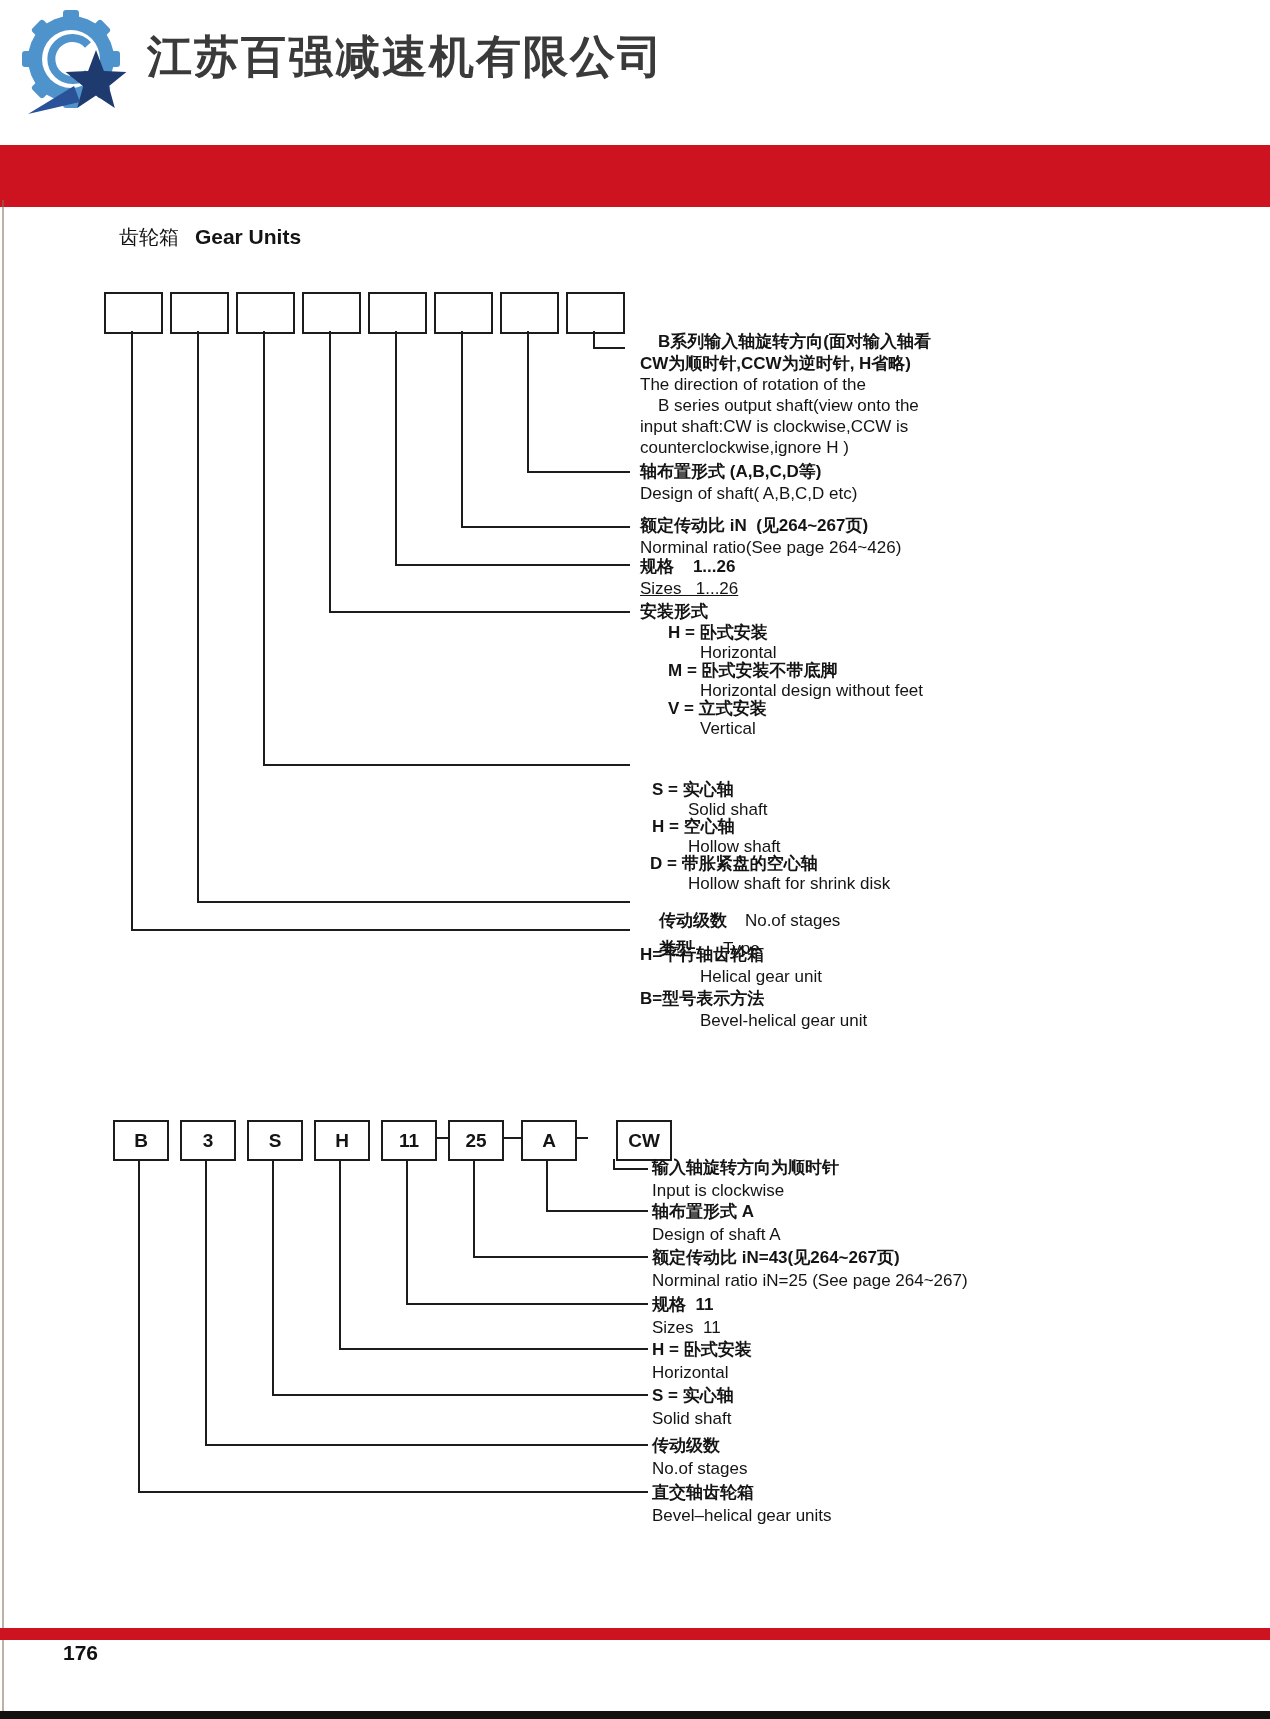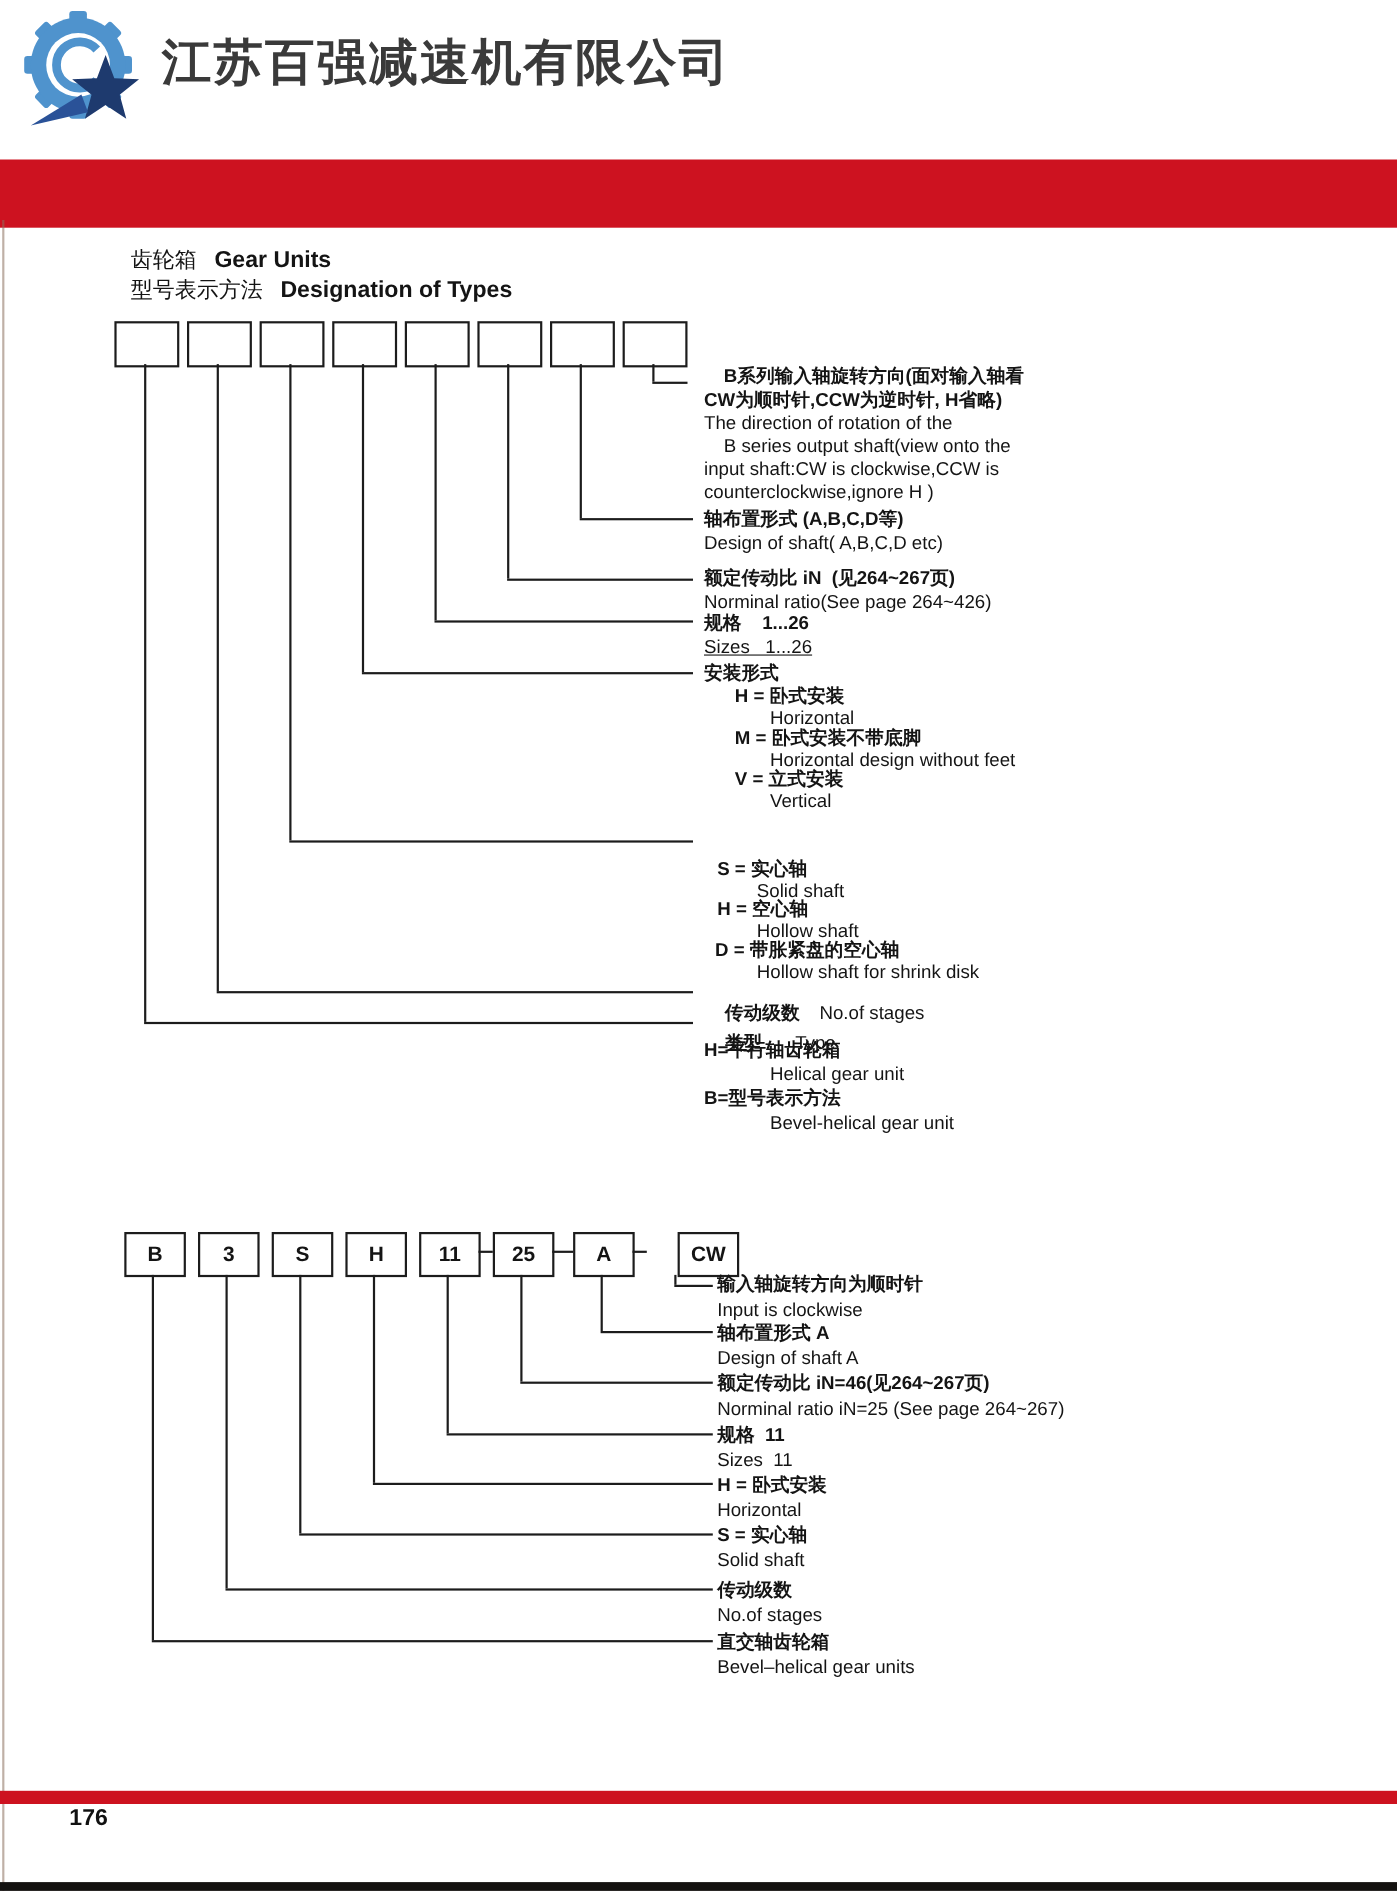--- a/index.html
+++ b/index.html
@@ -50,23 +50,20 @@
     <path d="M80 46 L87.9 67.1 L110.4 68.1 L92.8 82.2 L98.8 103.9 L80 91.5 L61.2 103.9 L67.2 82.2 L49.6 68.1 L72.1 67.1 Z" fill="#1e3a6e"></path>
     <path d="M12 110 L58 82 L64 98 Z" fill="#2a5298"></path>
   </svg>
   <div class="company">江苏百强减速机有限公司</div>
 
   <div class="band" style="top:145px;height:62px;"></div>
   <div class="leftedge"></div>
 
   <div class="t" style="left:100px;top:205px;">
     <span class="title-cn">齿轮箱</span><span class="title-en gap1">Gear Units</span>
-  </div>
-  <div class="t" style="left:100px;top:232px;">
-    <span class="title-cn">型号表示方法</span><span class="title-en gap1">Designation of Types</span>
   </div>
 
   <div class="dbox" style="left:104px;top:292px;"></div>
   <div class="dbox" style="left:170px;top:292px;"></div>
   <div class="dbox" style="left:236px;top:292px;"></div>
   <div class="dbox" style="left:302px;top:292px;"></div>
   <div class="dbox" style="left:368px;top:292px;"></div>
   <div class="dbox" style="left:434px;top:292px;"></div>
   <div class="dbox" style="left:500px;top:292px;"></div>
   <div class="dbox" style="left:566px;top:292px;"></div>
@@ -158,21 +155,21 @@
   <div class="hline" style="left:272px;top:1394px;width:376px;"></div>
   <div class="vline" style="left:205px;top:1159px;height:285px;"></div>
   <div class="hline" style="left:205px;top:1444px;width:443px;"></div>
   <div class="vline" style="left:138px;top:1159px;height:332px;"></div>
   <div class="hline" style="left:138px;top:1491px;width:510px;"></div>
 
   <div class="t cn" style="left:652px;top:1158px;">输入轴旋转方向为顺时针</div>
   <div class="t en" style="left:652px;top:1181px;">Input is clockwise</div>
   <div class="t cn" style="left:652px;top:1202px;">轴布置形式 A</div>
   <div class="t en" style="left:652px;top:1225px;">Design of shaft A</div>
-  <div class="t cn" style="left:652px;top:1248px;">额定传动比 iN=46(见264~267页)</div>
+  <div class="t cn" style="left:652px;top:1248px;">额定传动比 iN=43(见264~267页)</div>
   <div class="t en" style="left:652px;top:1271px;">Norminal ratio iN=25 (See page 264~267)</div>
   <div class="t cn" style="left:652px;top:1295px;">规格  11</div>
   <div class="t en" style="left:652px;top:1318px;">Sizes  11</div>
   <div class="t cn" style="left:652px;top:1340px;">H = 卧式安装</div>
   <div class="t en" style="left:652px;top:1363px;">Horizontal</div>
   <div class="t cn" style="left:652px;top:1386px;">S = 实心轴</div>
   <div class="t en" style="left:652px;top:1409px;">Solid shaft</div>
   <div class="t cn" style="left:652px;top:1436px;">传动级数</div>
   <div class="t en" style="left:652px;top:1459px;">No.of stages</div>
   <div class="t cn" style="left:652px;top:1483px;">直交轴齿轮箱</div>

